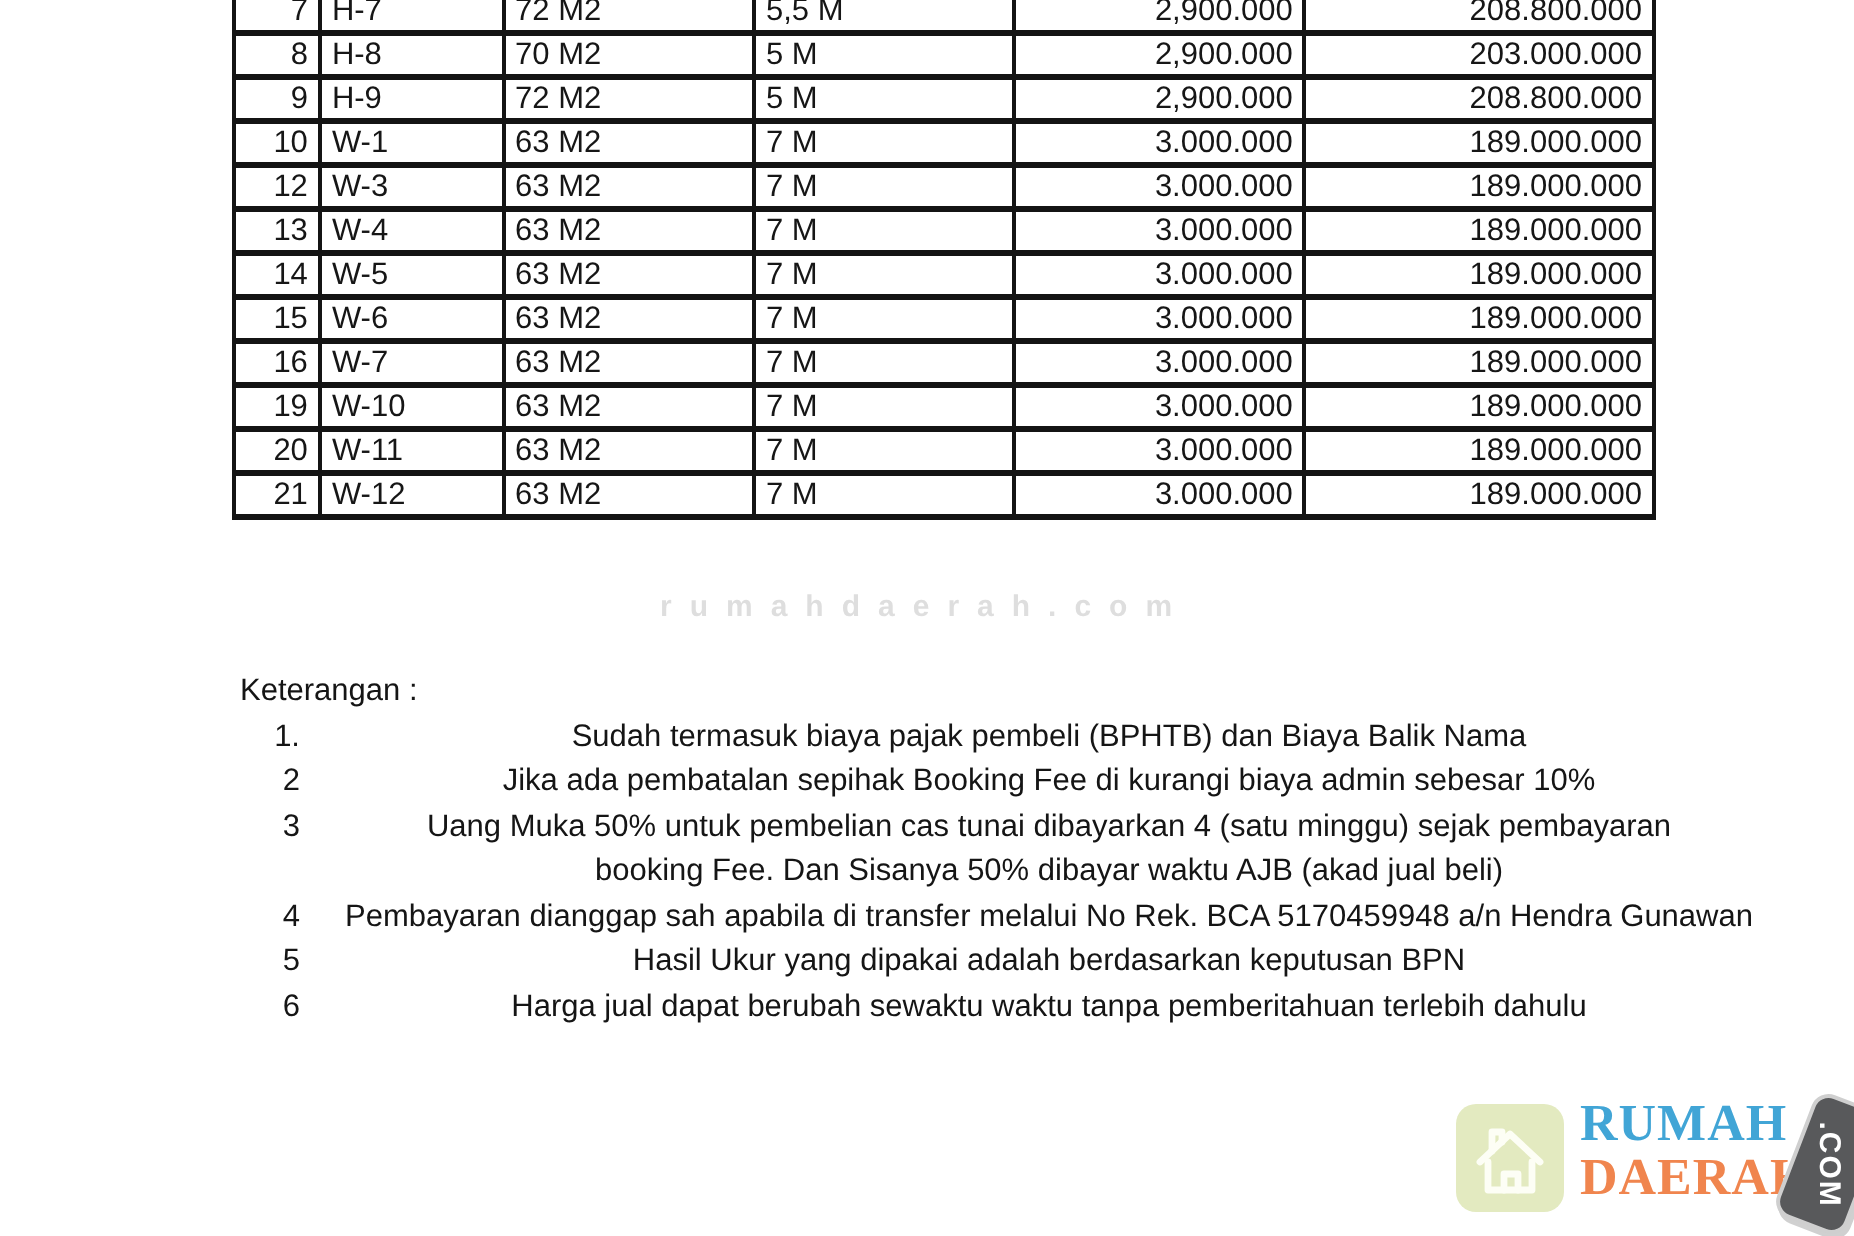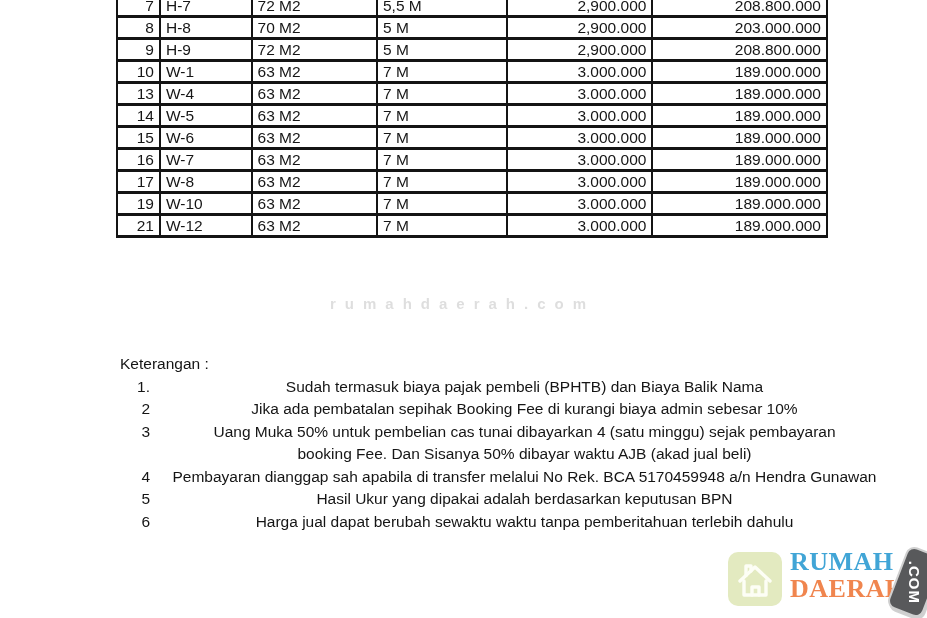--- a/index.html
+++ b/index.html
@@ -43,21 +43,21 @@
   .watermark{
     position:absolute;left:330px;top:295px;width:390px;
     font-size:15px;font-weight:bold;letter-spacing:9px;
     color:#8a8a8a;opacity:0.28;
     white-space:nowrap;
     pointer-events:none;
   }
 
   
   .notes{
-    position:absolute;left:120px;top:353px;width:770px;
+    position:absolute;left:120px;top:335px;width:770px;
     font-size:15.5px;
     line-height:22.5px;
     color:#151515;
   }
   .notes-heading{margin-bottom:0;}
   .note{display:flex;align-items:flex-start;}
   .note-num{
     flex:0 0 30px;text-align:right;margin-right:9px;
   }
   .note-lines{flex:1;text-align:center;}
@@ -127,20 +127,28 @@
   </tr>
           <tr>
     <td class="c-no">10</td>
     <td class="c-code">W-1</td>
     <td class="c-size">63 M2</td>
     <td class="c-width">7 M</td>
     <td class="c-price">3.000.000</td>
     <td class="c-total">189.000.000</td>
   </tr>
           <tr>
+    <td class="c-no">12</td>
+    <td class="c-code">W-3</td>
+    <td class="c-size">63 M2</td>
+    <td class="c-width">7 M</td>
+    <td class="c-price">3.000.000</td>
+    <td class="c-total">189.000.000</td>
+  </tr>
+          <tr>
     <td class="c-no">13</td>
     <td class="c-code">W-4</td>
     <td class="c-size">63 M2</td>
     <td class="c-width">7 M</td>
     <td class="c-price">3.000.000</td>
     <td class="c-total">189.000.000</td>
   </tr>
           <tr>
     <td class="c-no">14</td>
     <td class="c-code">W-5</td>
@@ -159,30 +167,30 @@
   </tr>
           <tr>
     <td class="c-no">16</td>
     <td class="c-code">W-7</td>
     <td class="c-size">63 M2</td>
     <td class="c-width">7 M</td>
     <td class="c-price">3.000.000</td>
     <td class="c-total">189.000.000</td>
   </tr>
           <tr>
-    <td class="c-no">17</td>
-    <td class="c-code">W-8</td>
-    <td class="c-size">63 M2</td>
-    <td class="c-width">7 M</td>
-    <td class="c-price">3.000.000</td>
-    <td class="c-total">189.000.000</td>
-  </tr>
-          <tr>
     <td class="c-no">19</td>
     <td class="c-code">W-10</td>
+    <td class="c-size">63 M2</td>
+    <td class="c-width">7 M</td>
+    <td class="c-price">3.000.000</td>
+    <td class="c-total">189.000.000</td>
+  </tr>
+          <tr>
+    <td class="c-no">20</td>
+    <td class="c-code">W-11</td>
     <td class="c-size">63 M2</td>
     <td class="c-width">7 M</td>
     <td class="c-price">3.000.000</td>
     <td class="c-total">189.000.000</td>
   </tr>
           <tr>
     <td class="c-no">21</td>
     <td class="c-code">W-12</td>
     <td class="c-size">63 M2</td>
     <td class="c-width">7 M</td>

